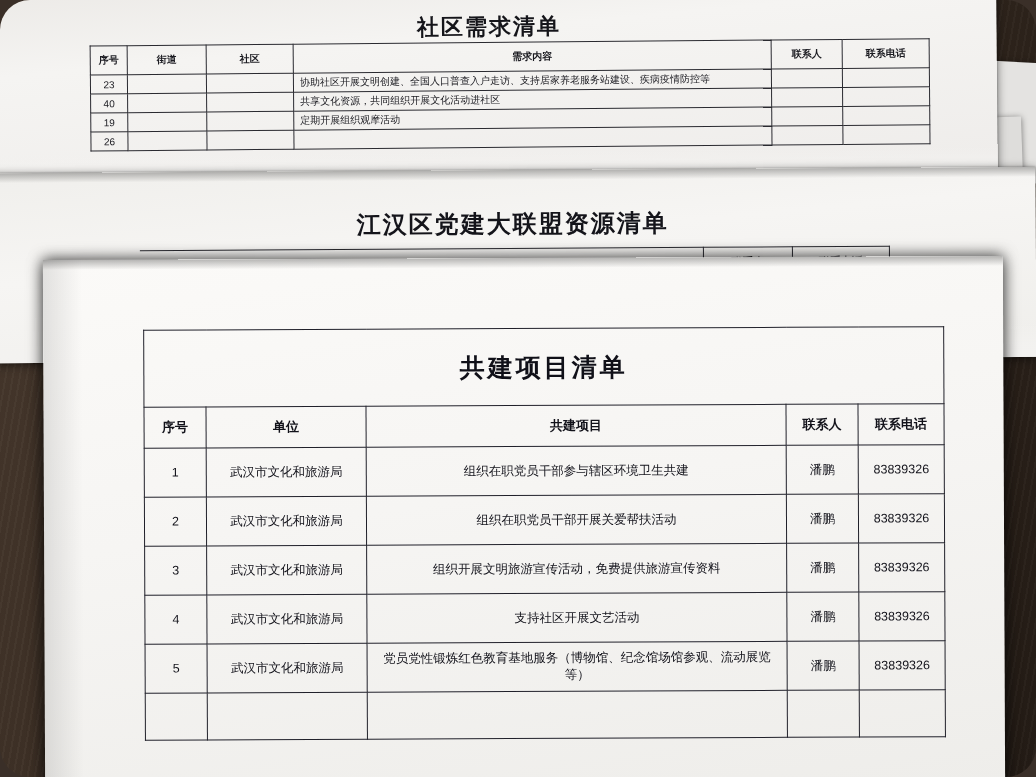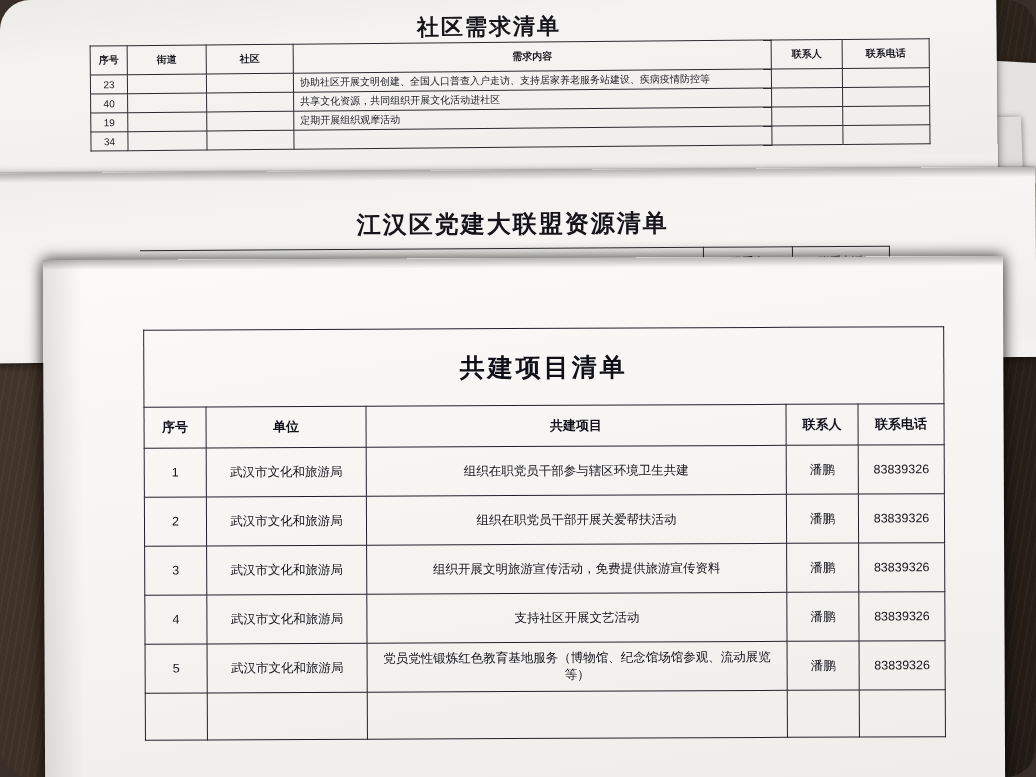--- a/index.html
+++ b/index.html
@@ -257,21 +257,21 @@
         </tr>
         <tr>
           <td>19</td>
           <td></td>
           <td></td>
           <td class="content-cell">定期开展组织观摩活动</td>
           <td></td>
           <td></td>
         </tr>
         <tr>
-          <td>34</td>
+          <td>26</td>
           <td></td>
           <td></td>
           <td class="content-cell"></td>
           <td></td>
           <td></td>
         </tr>
       </tbody>
     </table>
     <div class="fade-bottom"></div>
   </div>

